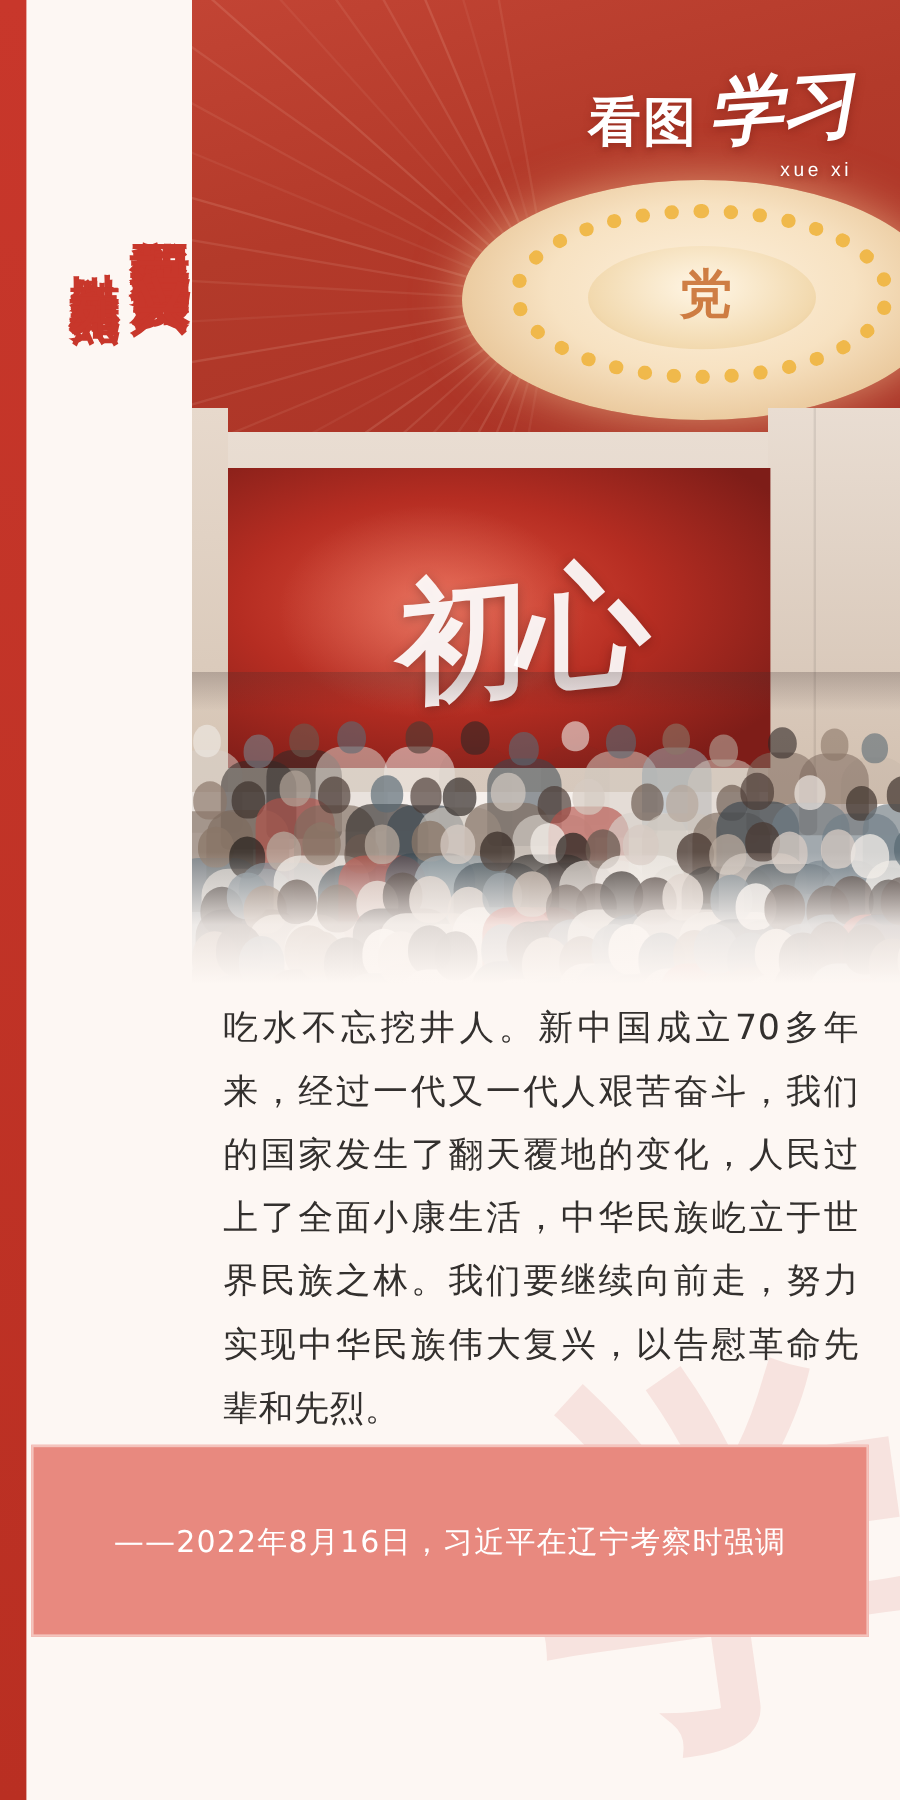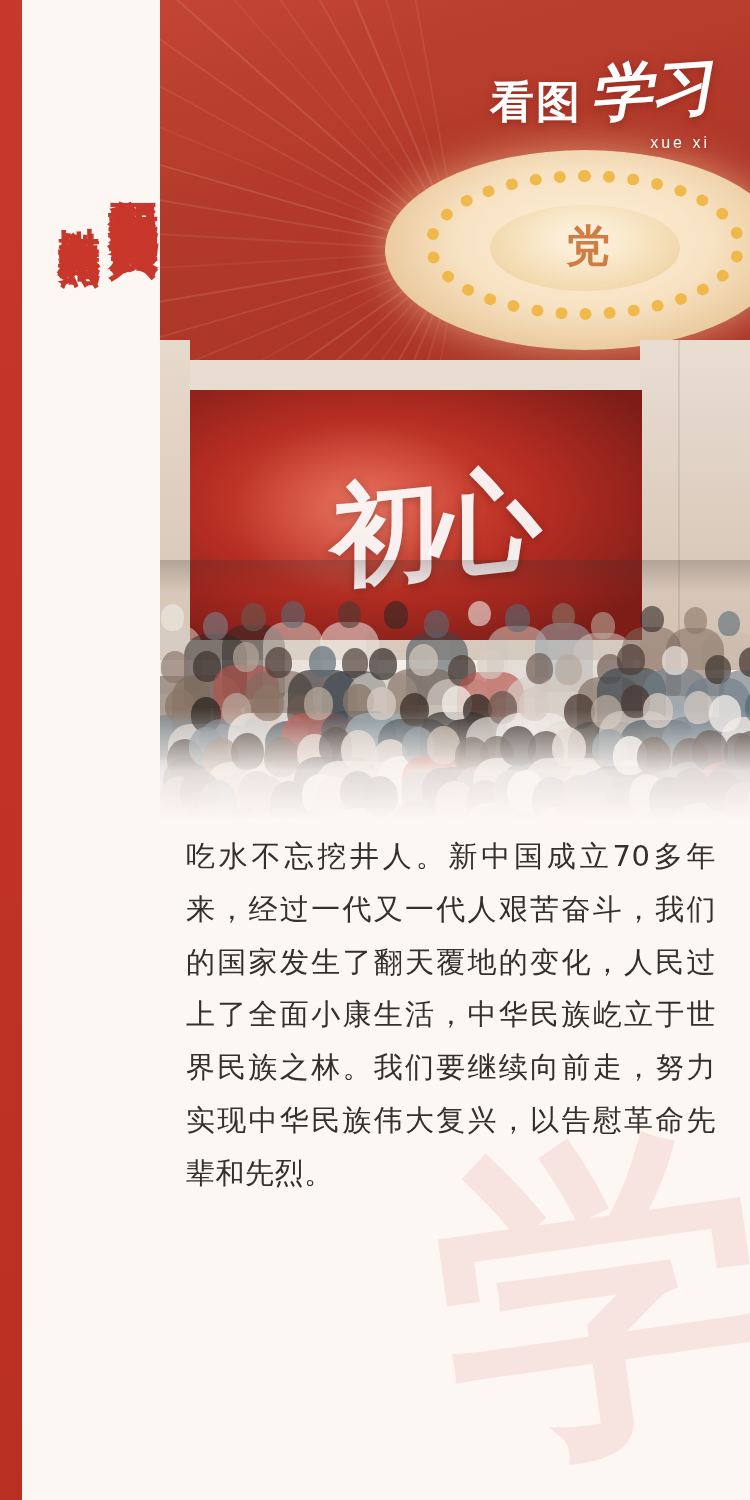--- a/index.html
+++ b/index.html
@@ -538,15 +538,18 @@
     <div class="brand-pinyin">xue xi</div>
   </div>
 
   <div class="headline">
     <div class="hl-col hl-main">我们要努力实现中华民族伟大复兴</div>
     <div class="hl-col hl-sub">以告慰革命先辈和先烈</div>
   </div>
 
   <div class="para">吃水不忘挖井人。新中国成立70多年来，经过一代又一代人艰苦奋斗，我们的国家发生了翻天覆地的变化，人民过上了全面小康生活，中华民族屹立于世界民族之林。我们要继续向前走，努力实现中华民族伟大复兴，以告慰革命先辈和先烈。</div>
 
+  <div class="source-box">
+    <div class="source-text">——2022年8月16日，习近平在辽宁考察时强调</div>
+  </div>
 
 
 </div>
 
 </body></html>

